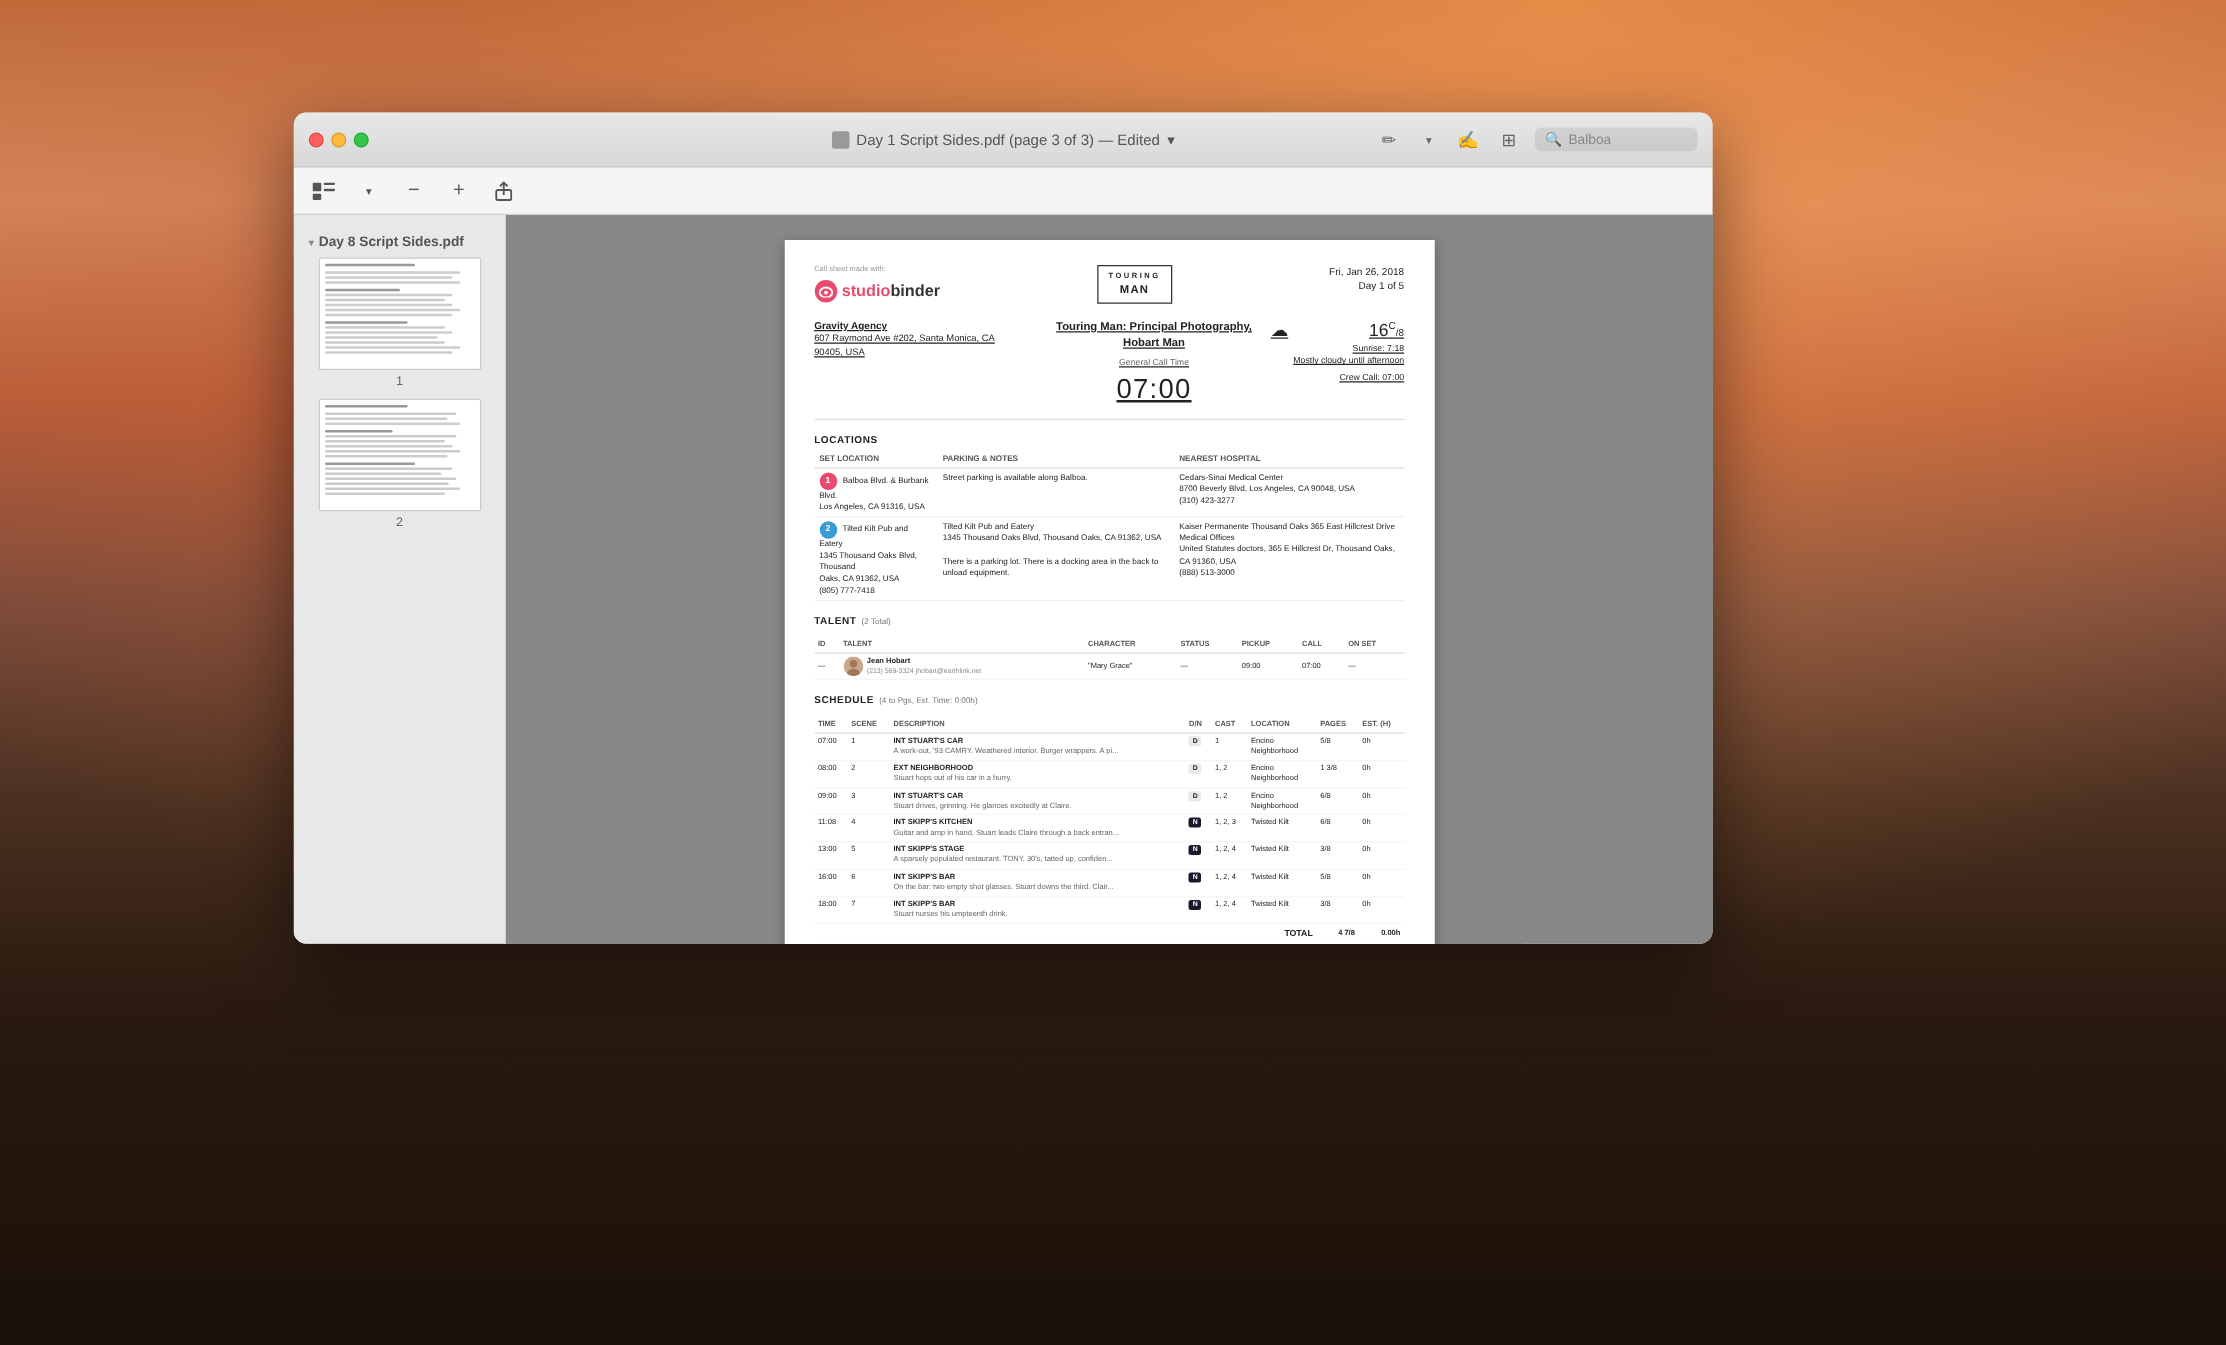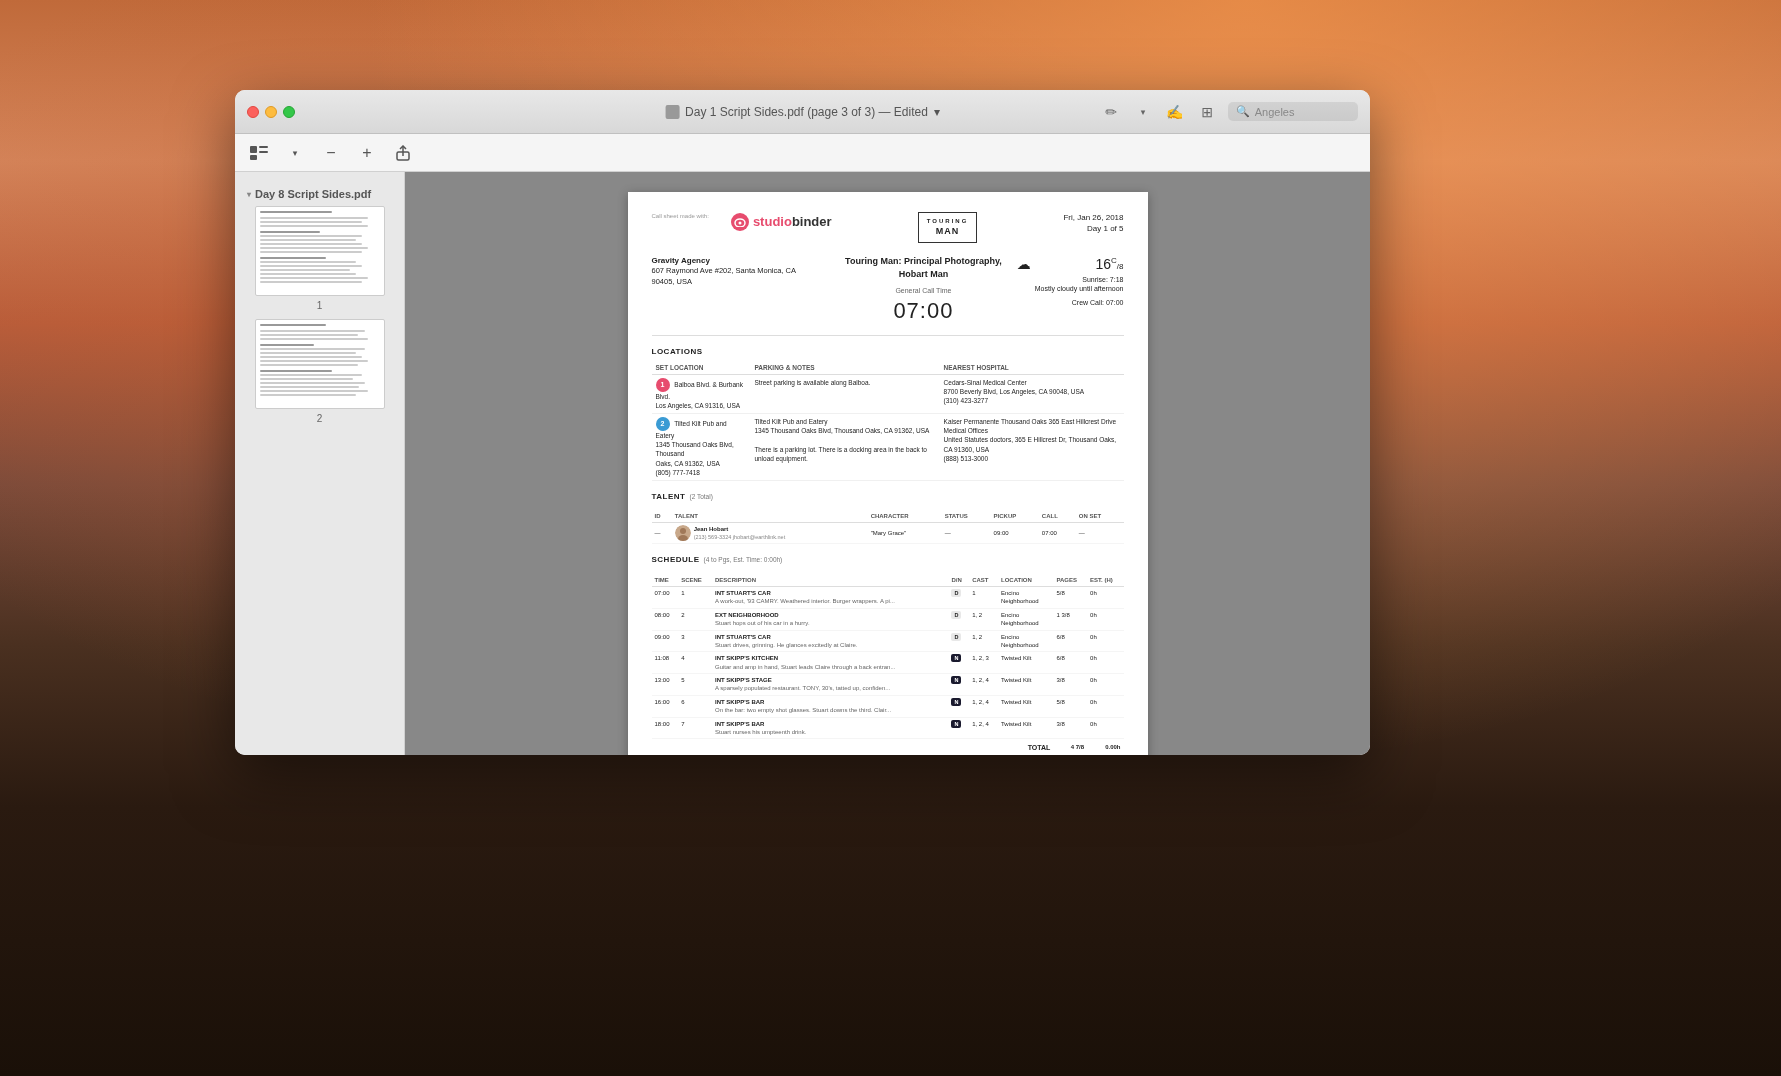--- a/index.html
+++ b/index.html
@@ -233,22 +233,22 @@
     }
 
     .cs-header {
       display: flex;
       justify-content: space-between;
       align-items: flex-start;
       margin-bottom: 12px;
     }
     .cs-logo-area {
       display: flex;
-      flex-direction: row;
-      gap: 22px;
+      flex-direction: column;
+      gap: 3px;
     }
     .cs-made-with {
       font-size: 6px;
       color: #999;
     }
     .cs-logo {
       display: flex;
       align-items: center;
       gap: 4px;
       font-size: 14px;
@@ -284,20 +284,21 @@
     .cs-date-info .date { font-weight: 400; font-size: 8px; }
     .cs-date-info .day { font-size: 8px; }
 
     .cs-sub-header {
       display: flex;
       justify-content: space-between;
       align-items: flex-start;
       margin-bottom: 10px;
       padding-bottom: 8px;
       border-bottom: 1px solid #ddd;
+      text-decoration: underline;
     }
     .cs-company {
       font-size: 7.5px;
     }
     .cs-company .name { font-weight: 700; font-size: 8px; }
 
     .cs-show-info {
       text-align: center;
       margin-left: 34px;
     }
@@ -439,21 +440,21 @@
       <span style="cursor:pointer;">▾</span>
     </div>
 
     <div class="titlebar-tools">
       <div class="tool-btn">✏</div>
       <div class="tool-btn" style="font-size:9px;">▾</div>
       <div class="tool-btn">✍</div>
       <div class="tool-btn">⊞</div>
       <div class="search-box">
         <span>🔍</span>
-        <span>Angeles</span>
+        <span>Balboa</span>
       </div>
     </div>
   </div>
 
   <div class="toolbar">
     <div class="toolbar-btn">
       <svg width="18" height="14" viewBox="0 0 18 14" fill="#555">
         <rect x="0" y="0" width="7" height="7" rx="1"></rect>
         <rect x="9" y="0" width="9" height="2" rx="1"></rect>
         <rect x="0" y="9" width="7" height="5" rx="1"></rect>

